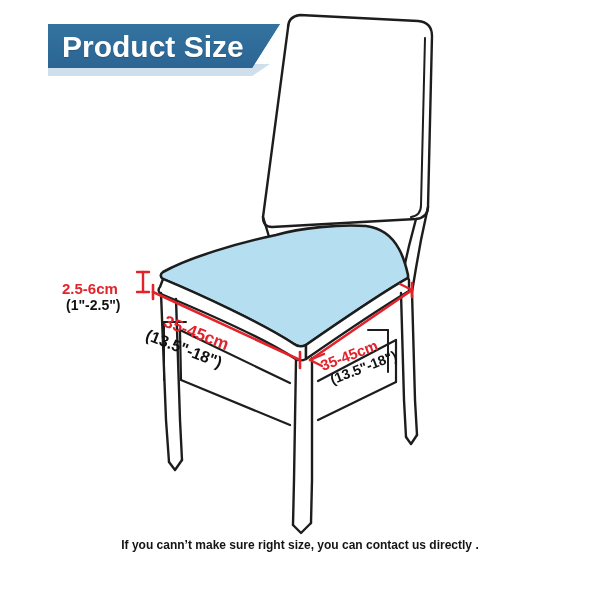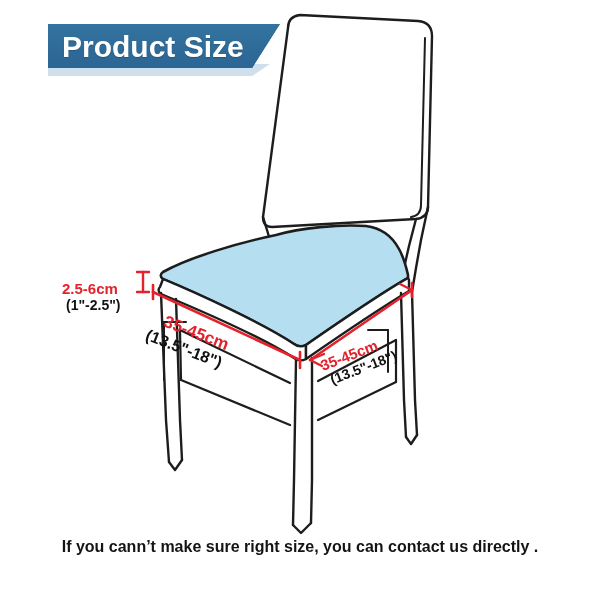--- a/index.html
+++ b/index.html
@@ -151,21 +151,21 @@
     margin-left: 4px;
   }
 
   
   .caption {
     position: absolute;
     left: 0;
     top: 538px;
     width: 600px;
     text-align: center;
-    font-size: 16px;
+    font-size: 12px;
     font-weight: bold;
     color: #141414;
     font-family: "Liberation Sans", sans-serif;
   }
 </style>
 </head>
 <body>
 
 <div id="page">
 

